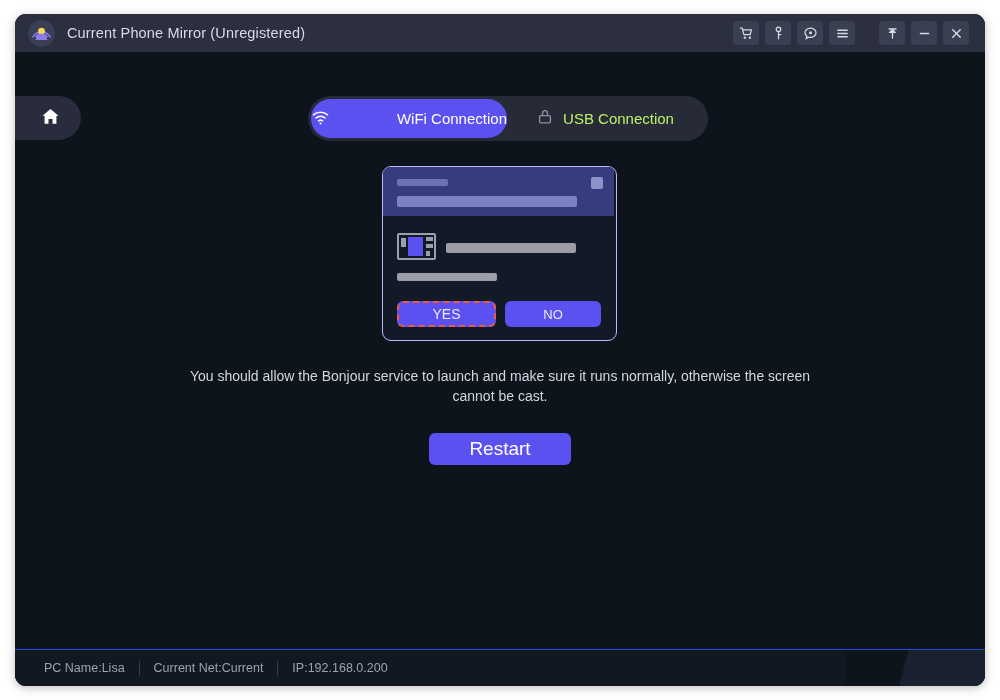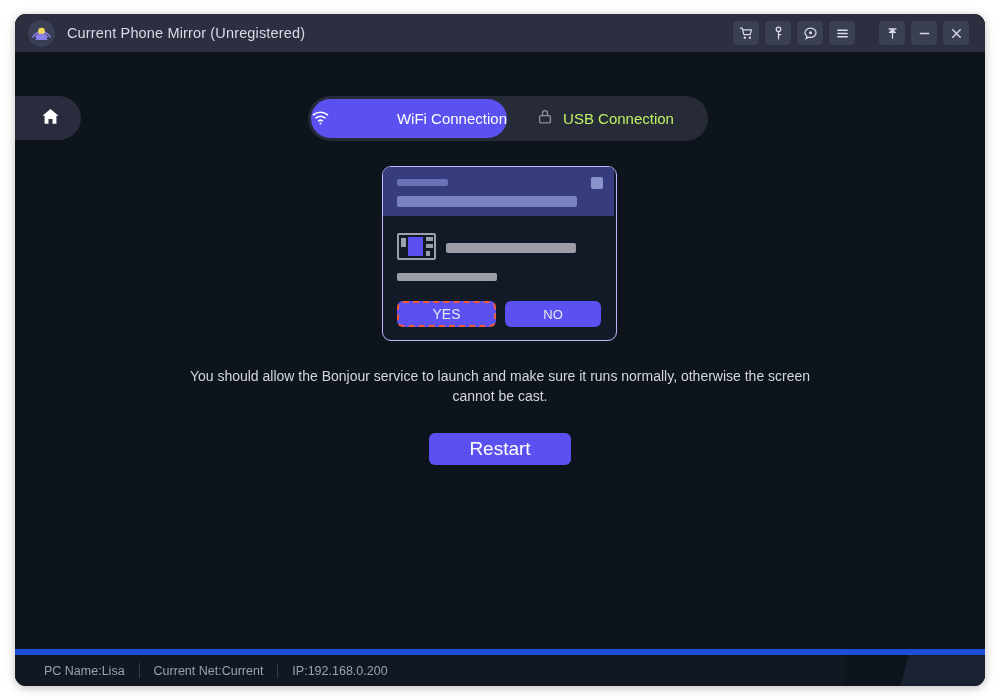--- a/index.html
+++ b/index.html
@@ -277,21 +277,21 @@
   }
 
   
   #status-bar {
     position: absolute;
     left: 0;
     bottom: 0;
     width: 970px;
     height: 37px;
     background: #121822;
-    border-top: 6px solid #1d4ed8;
+    border-top: 1px solid #1d4ed8;
     display: flex;
     align-items: center;
     box-sizing: border-box;
     overflow: hidden;
   }
   #status-bar .sb-shade {
     position: absolute;
     right: 0; top: 0;
     width: 140px; height: 37px;
     background: linear-gradient(105deg, #0e141c 0%, #0e141c 42%, #1a2130 43%, #1a2130 100%);

